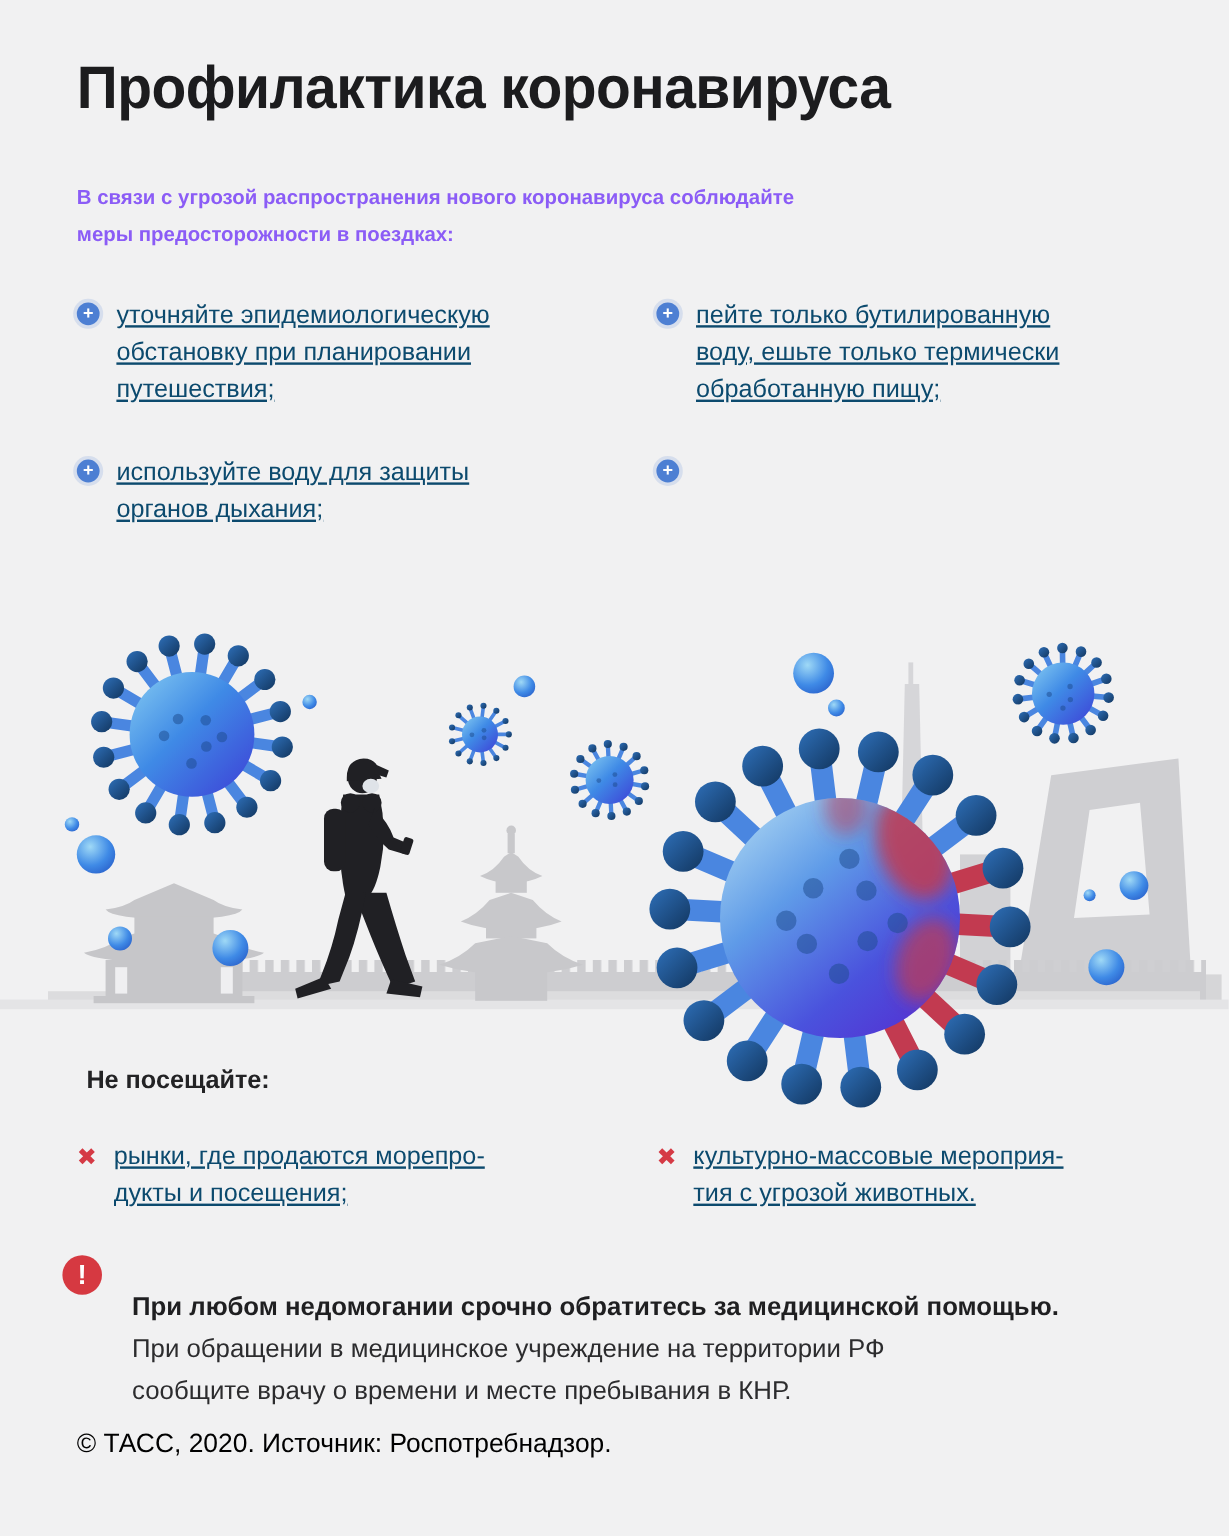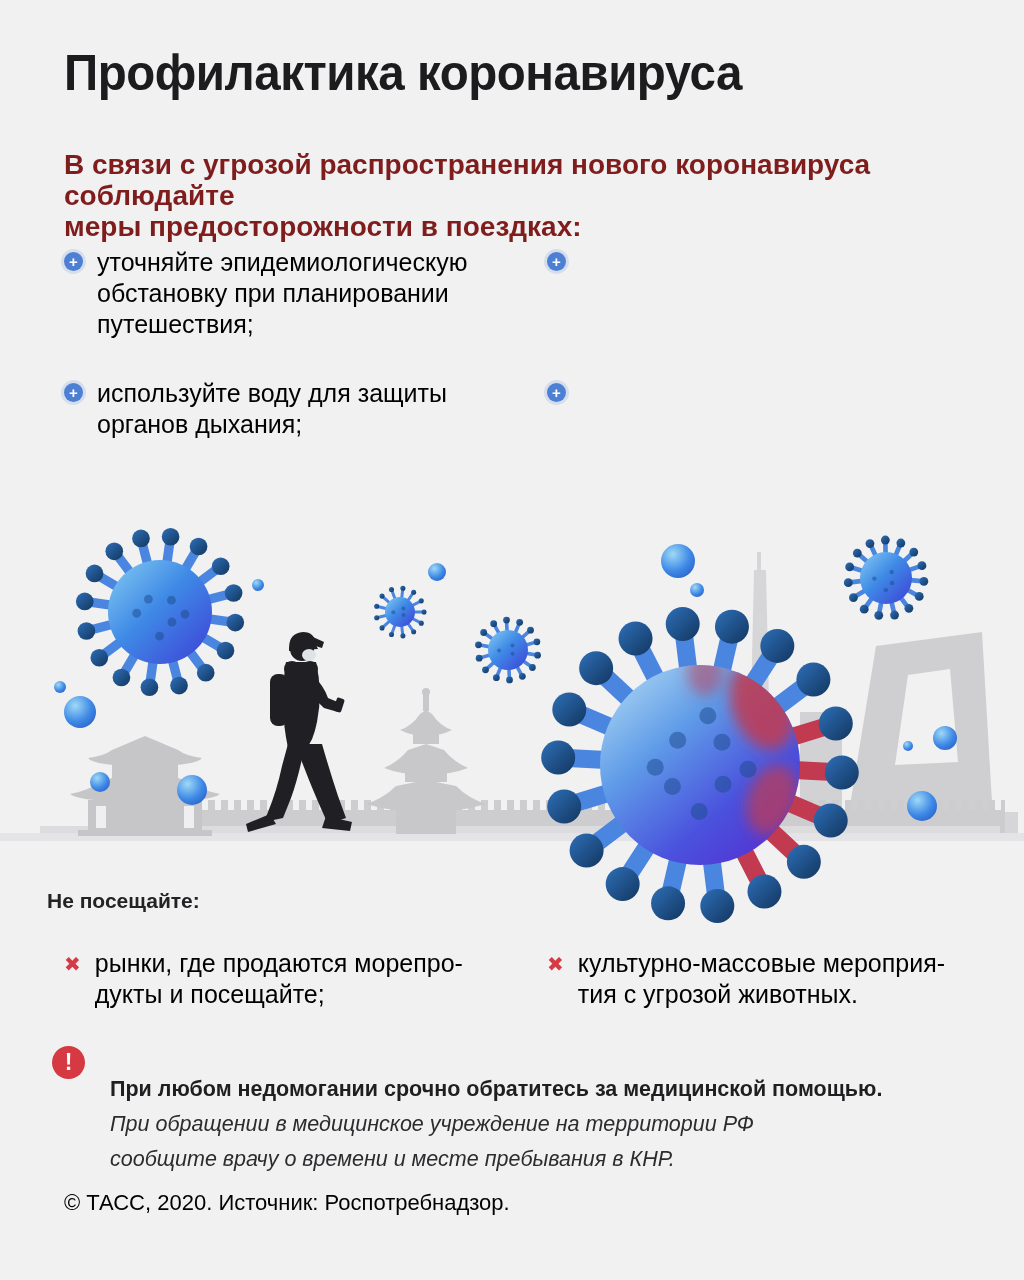--- a/index.html
+++ b/index.html
@@ -15,63 +15,64 @@
   .txt-layer{z-index:2;}
   #page-title{
     left:64px;top:44px;
     font-size:50px;font-weight:700;color:#1c1c1e;
     letter-spacing:-0.5px;
     transform:scaleX(.95);transform-origin:left top;
     margin:0;white-space:nowrap;
   }
   #intro{
     left:64px;top:149px;width:900px;
-    font-size:28px;font-weight:700;line-height:31px;
-    color:#7f1d1d;white-space:pre-line;
+    font-size:17px;font-weight:700;line-height:31px;
+    color:#8b5cf6;white-space:pre-line;
   }
   .bullet-grid{
     display:grid;
     grid-template-columns:447px 447px;
     column-gap:36px;row-gap:38px;
   }
   #precautions{left:64px;top:247px;width:940px;}
   #avoid-list{left:64px;top:948px;width:940px;}
   .bullet{display:flex;gap:14px;align-items:flex-start;}
   .bullet-text{
-    font-size:25px;line-height:31px;color:#000000;
+    font-size:21px;line-height:31px;color:#0c4a6e;
     white-space:pre-line;
+    text-decoration:underline;
   }
   .plus-icon{
     flex:none;margin-top:5px;
     width:19px;height:19px;border-radius:50%;
     background:#4d7fd3;color:#fff;
     display:flex;align-items:center;justify-content:center;
     font-size:15px;font-weight:700;line-height:1;
     box-shadow:0 0 0 3px rgba(77,127,211,.16);
   }
   .x-icon{
     flex:none;margin-top:3px;
     color:#d53a45;font-size:20px;font-weight:700;line-height:26px;
     font-family:"DejaVu Sans",sans-serif;
   }
   #avoid-heading{
-    left:47px;top:889px;
+    left:72px;top:889px;
     font-size:21px;font-weight:700;color:#232325;margin:0;
   }
   #warning{left:52px;top:1044px;width:940px;display:flex;gap:25px;}
   .warn-icon{
     flex:none;margin-top:2px;
     width:33px;height:33px;border-radius:50%;
     background:#d63941;color:#fff;
     display:flex;align-items:center;justify-content:center;
     font-size:23px;font-weight:700;line-height:1;
   }
   .warn-text{font-size:21.5px;line-height:35px;color:#2c2c2e;margin-top:28px;}
   .warn-bold{font-weight:700;color:#1f1f21;display:block;}
-  .warn-rest{white-space:pre-line;display:block;font-style:italic;}
+  .warn-rest{white-space:pre-line;display:block;}
   #footer{
     left:64px;top:1190px;
     font-size:22px;color:#000000;
   }
   #scene{
     left:0;top:510px;width:1024px;height:415px;
     z-index:1;pointer-events:none;
   }
 </style>
 </head>
@@ -84,38 +85,41 @@
 
 <div class="abs txt-layer bullet-grid" id="precautions">
   <div class="bullet">
     <span class="plus-icon">+</span>
     <span class="bullet-text">уточняйте эпидемиологическую
 обстановку при планировании
 путешествия;</span>
   </div>
   <div class="bullet">
     <span class="plus-icon">+</span>
+    <span class="bullet-text">пейте только бутилированную
+воду, ешьте только термически
+обработанную пищу;</span>
   </div>
   <div class="bullet">
     <span class="plus-icon">+</span>
     <span class="bullet-text">используйте воду для защиты
 органов дыхания;</span>
   </div>
   <div class="bullet">
     <span class="plus-icon">+</span>
   </div>
 </div>
 
 <h2 class="abs txt-layer" id="avoid-heading">Не посещайте:</h2>
 
 <div class="abs txt-layer bullet-grid" id="avoid-list">
   <div class="bullet">
     <span class="x-icon">✖</span>
     <span class="bullet-text">рынки, где продаются морепро-
-дукты и посещайте;</span>
+дукты и посещения;</span>
   </div>
   <div class="bullet">
     <span class="x-icon">✖</span>
     <span class="bullet-text">культурно-массовые мероприя-
 тия с угрозой животных.</span>
   </div>
 </div>
 
 <div class="abs txt-layer" id="warning">
   <span class="warn-icon">!</span>

